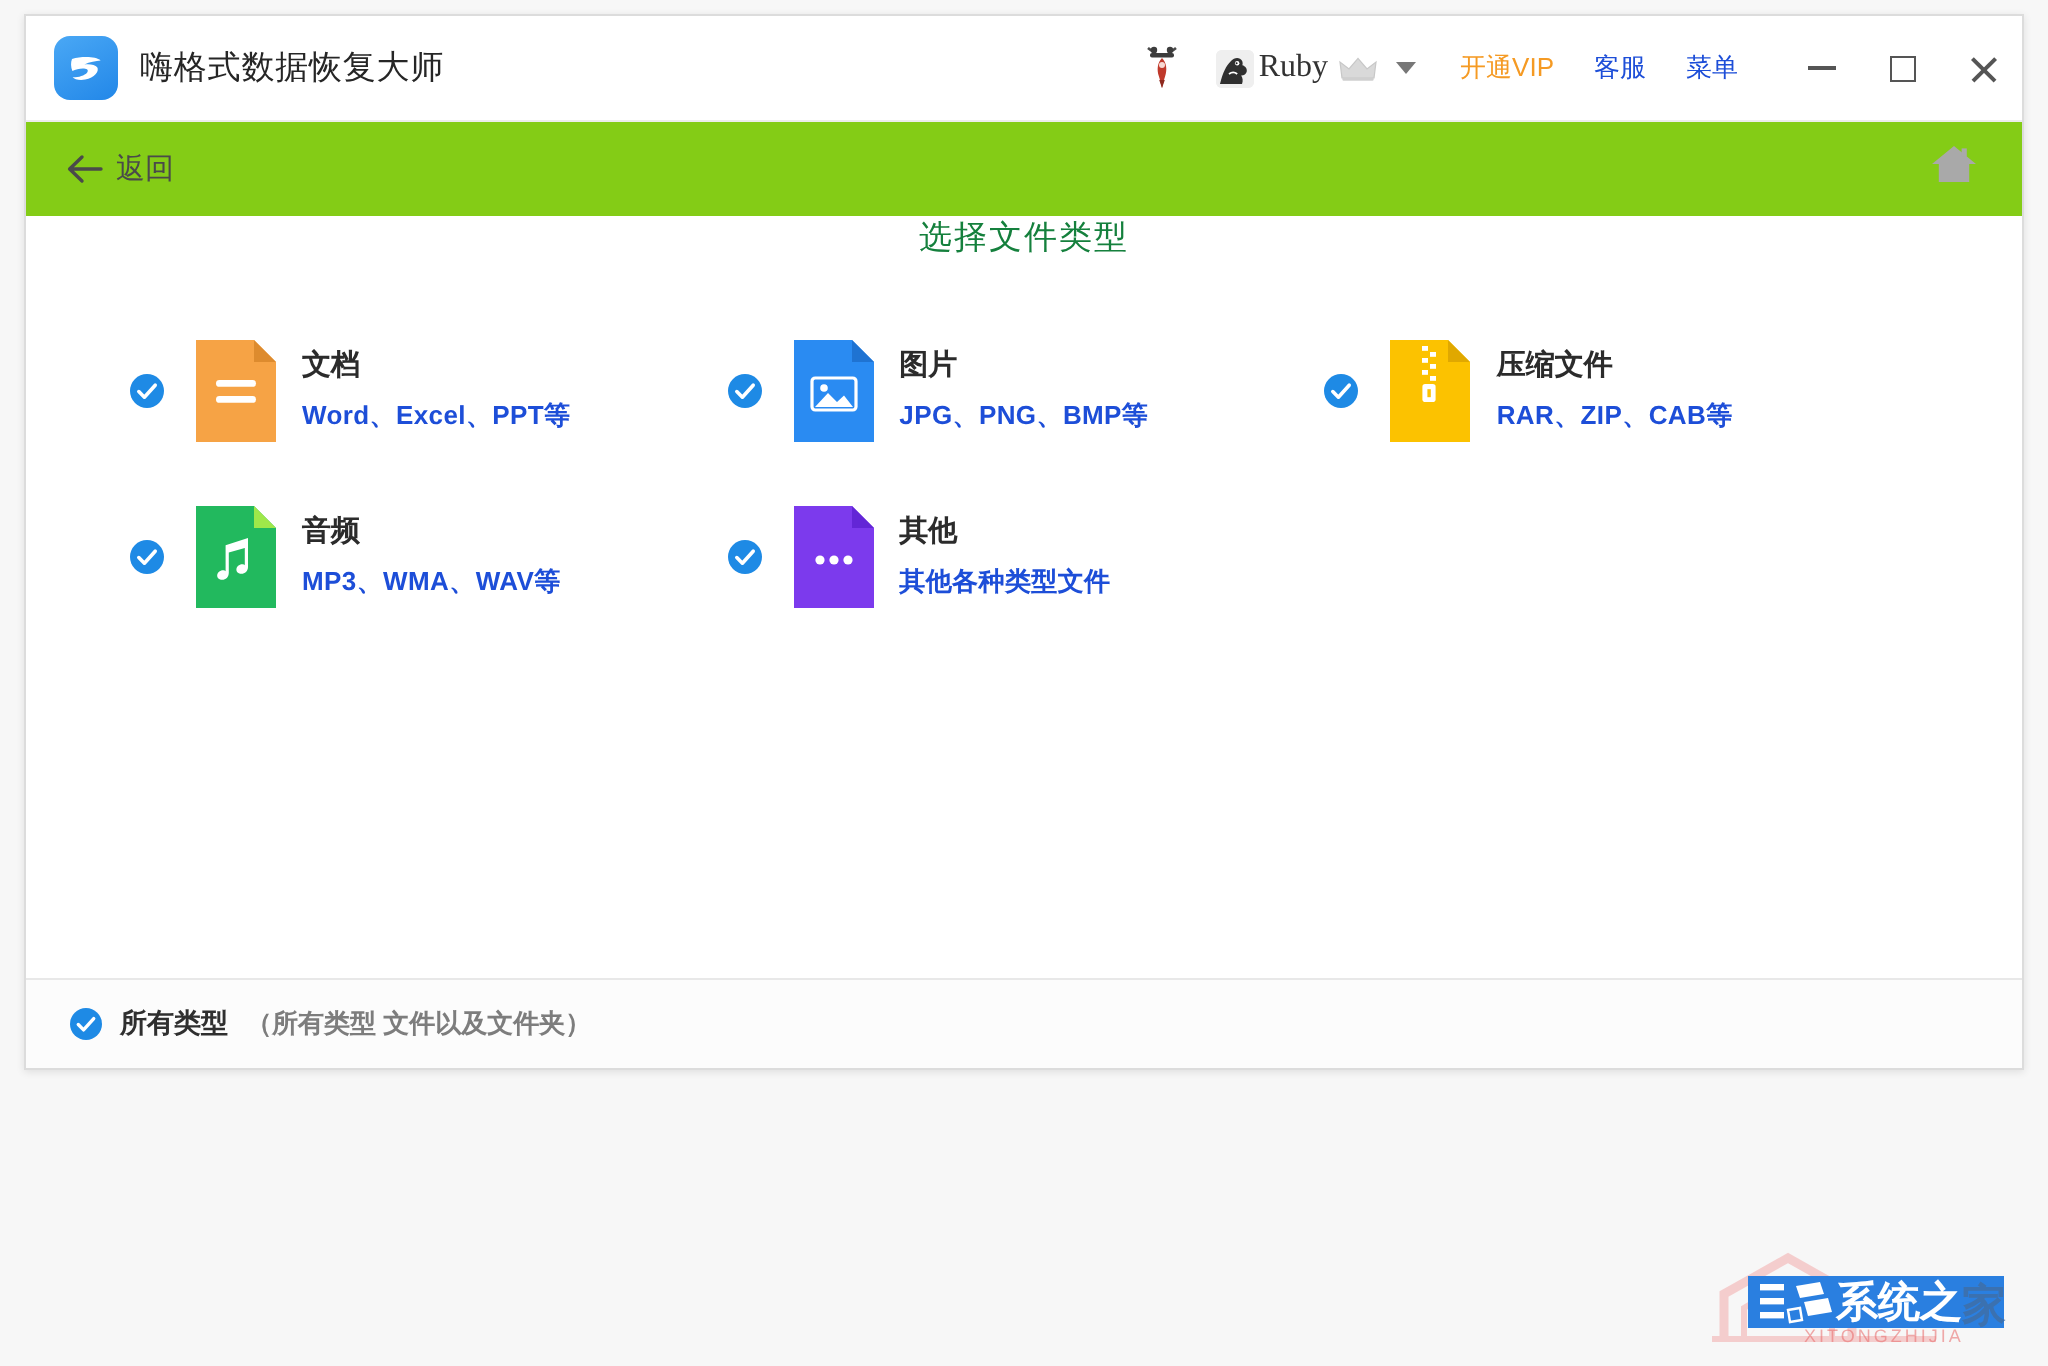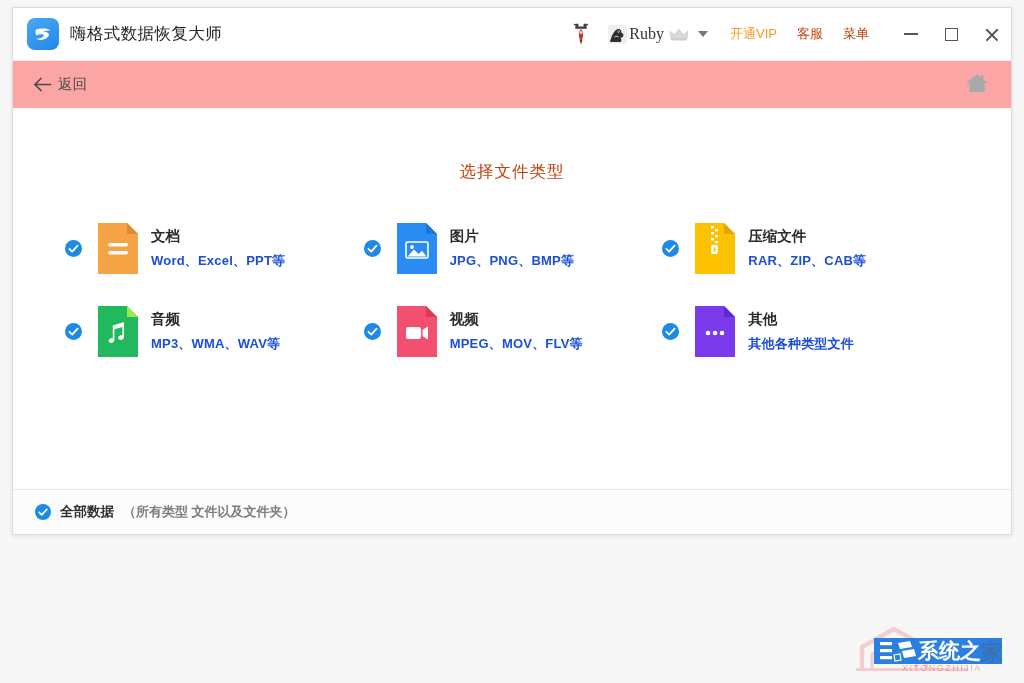--- a/index.html
+++ b/index.html
@@ -91,21 +91,21 @@
     border-right: 5px solid transparent;
     border-top: 6px solid #777777;
   }
   .tb-link {
     font-size: 13px;
     margin-left: 20px;
     white-space: nowrap;
     cursor: default;
   }
   .tb-link.vip { color: #f59a23; }
-  .tb-link.plain { color: #c2410c; }
+  .tb-link.plain { color: #1d4ed8; }
 
   .win-btns {
     display: flex;
     align-items: center;
     margin-left: 22px;
     height: 100%;
   }
   .win-btn {
     width: 40px; height: 53px;
     display: flex; align-items: center; justify-content: center;
@@ -127,21 +127,21 @@
   .win-btn .x-close::before { transform: rotate(45deg); }
   .win-btn .x-close::after  { transform: rotate(-45deg); }
 
   
   .navrow {
     height: 47px;
     flex: 0 0 47px;
     display: flex;
     align-items: center;
     padding: 0 22px 0 20px;
-    background: #fca5a5;
+    background: #84cc16;
   }
   .back-btn {
     display: flex;
     align-items: center;
     cursor: default;
   }
   .back-arrow { display: flex; align-items: center; margin-right: 6px; }
   .back-label {
     font-size: 14.5px;
     color: #4a4a4a;
@@ -151,22 +151,21 @@
 
   
   .main {
     flex: 1 1 auto;
     position: relative;
     background: #ffffff;
   }
   .page-title {
     text-align: center;
     font-size: 16.5px;
-    color: #c2410c;
-    margin-top: 53px;
+    color: #15803d;
     letter-spacing: 1px;
   }
 
   .type-grid {
     margin-top: 40px;
     padding: 0 50px 0 52px;
     display: grid;
     grid-template-columns: repeat(3, 1fr);
     row-gap: 32px;
   }
@@ -429,40 +428,20 @@
                      C10 35.8, 10.2 33.2, 12.4 32.4 C13.4 32, 14.4 32.2, 14.8 32.6
                      L14.8 19.6 Z" fill="#ffffff"></path>
           </svg>
         </span>
         <span class="ft-text">
           <span class="ft-name">音频</span>
           <span class="ft-desc">MP3、WMA、WAV等</span>
         </span>
       </div>
 
-      <div class="type-item">
-        <span class="check">
-          <svg width="17" height="17" viewBox="0 0 17 17">
-            <circle cx="8.5" cy="8.5" r="8.5" fill="#1e8ae5"></circle>
-            <path d="M4.4 8.8 L7.2 11.6 L12.6 5.6" stroke="#ffffff" stroke-width="1.8" fill="none" stroke-linecap="round" stroke-linejoin="round"></path>
-          </svg>
-        </span>
-        <span class="ft-icon">
-          <svg width="40" height="51" viewBox="0 0 40 51">
-            <path d="M0 0 L29 0 L40 11 L40 51 L0 51 Z" fill="#f2506e"></path>
-            <path d="M29 0 L40 11 L29 11 Z" fill="#d83c59"></path>
-            <rect x="9" y="21" width="15" height="12" rx="2.2" fill="#ffffff"></rect>
-            <path d="M25.5 24 L31 20.6 L31 33.4 L25.5 30 Z" fill="#ffffff"></path>
-          </svg>
-        </span>
-        <span class="ft-text">
-          <span class="ft-name">视频</span>
-          <span class="ft-desc">MPEG、MOV、FLV等</span>
-        </span>
-      </div>
 
       <div class="type-item">
         <span class="check">
           <svg width="17" height="17" viewBox="0 0 17 17">
             <circle cx="8.5" cy="8.5" r="8.5" fill="#1e8ae5"></circle>
             <path d="M4.4 8.8 L7.2 11.6 L12.6 5.6" stroke="#ffffff" stroke-width="1.8" fill="none" stroke-linecap="round" stroke-linejoin="round"></path>
           </svg>
         </span>
         <span class="ft-icon">
           <svg width="40" height="51" viewBox="0 0 40 51">
@@ -482,21 +461,21 @@
     </div>
   </div>
 
   <div class="footer">
     <span class="footer-check">
       <svg width="16" height="16" viewBox="0 0 17 17">
         <circle cx="8.5" cy="8.5" r="8.5" fill="#1e8ae5"></circle>
         <path d="M4.4 8.8 L7.2 11.6 L12.6 5.6" stroke="#ffffff" stroke-width="1.8" fill="none" stroke-linecap="round" stroke-linejoin="round"></path>
       </svg>
     </span>
-    <span class="footer-label">全部数据</span>
+    <span class="footer-label">所有类型</span>
     <span class="footer-sub">（所有类型 文件以及文件夹）</span>
   </div>
 
 </div>
 
 <div class="watermark">
   <svg width="168" height="60" viewBox="0 0 168 60">
     <g opacity="0.30">
       <path d="M12 48 L12 26 L44 8 L76 26 L76 48" stroke="#f07070" stroke-width="4.5" fill="none"></path>
       <path d="M22 48 L22 33 L44 20 L66 33 L66 48" stroke="#f07070" stroke-width="3" fill="none"></path>

